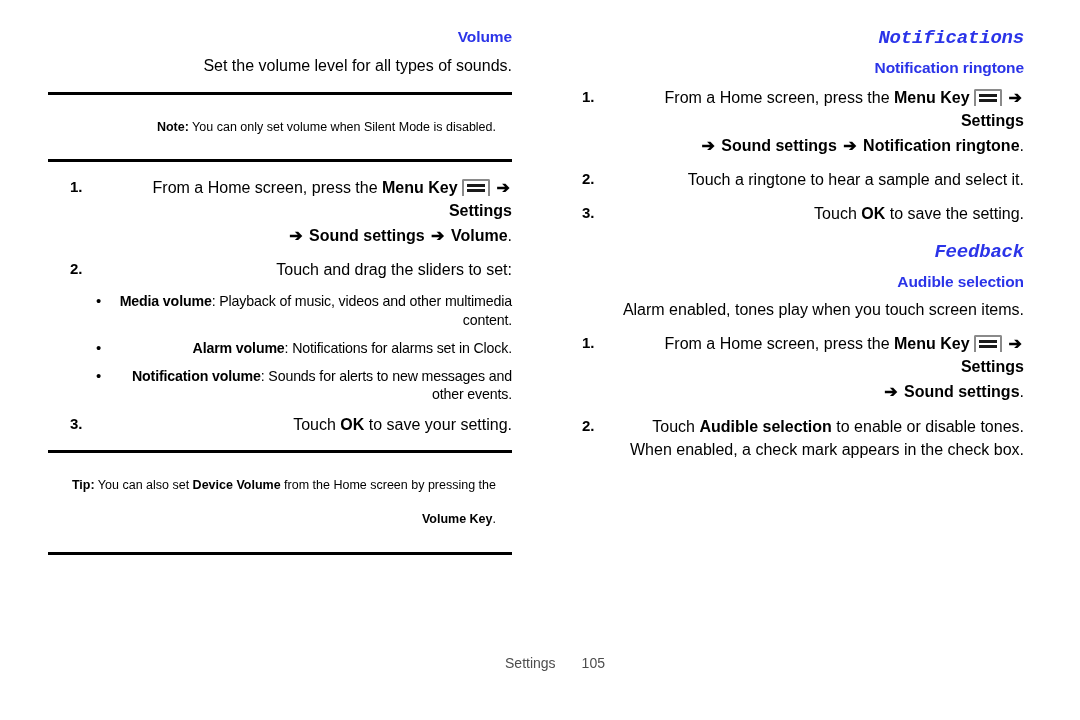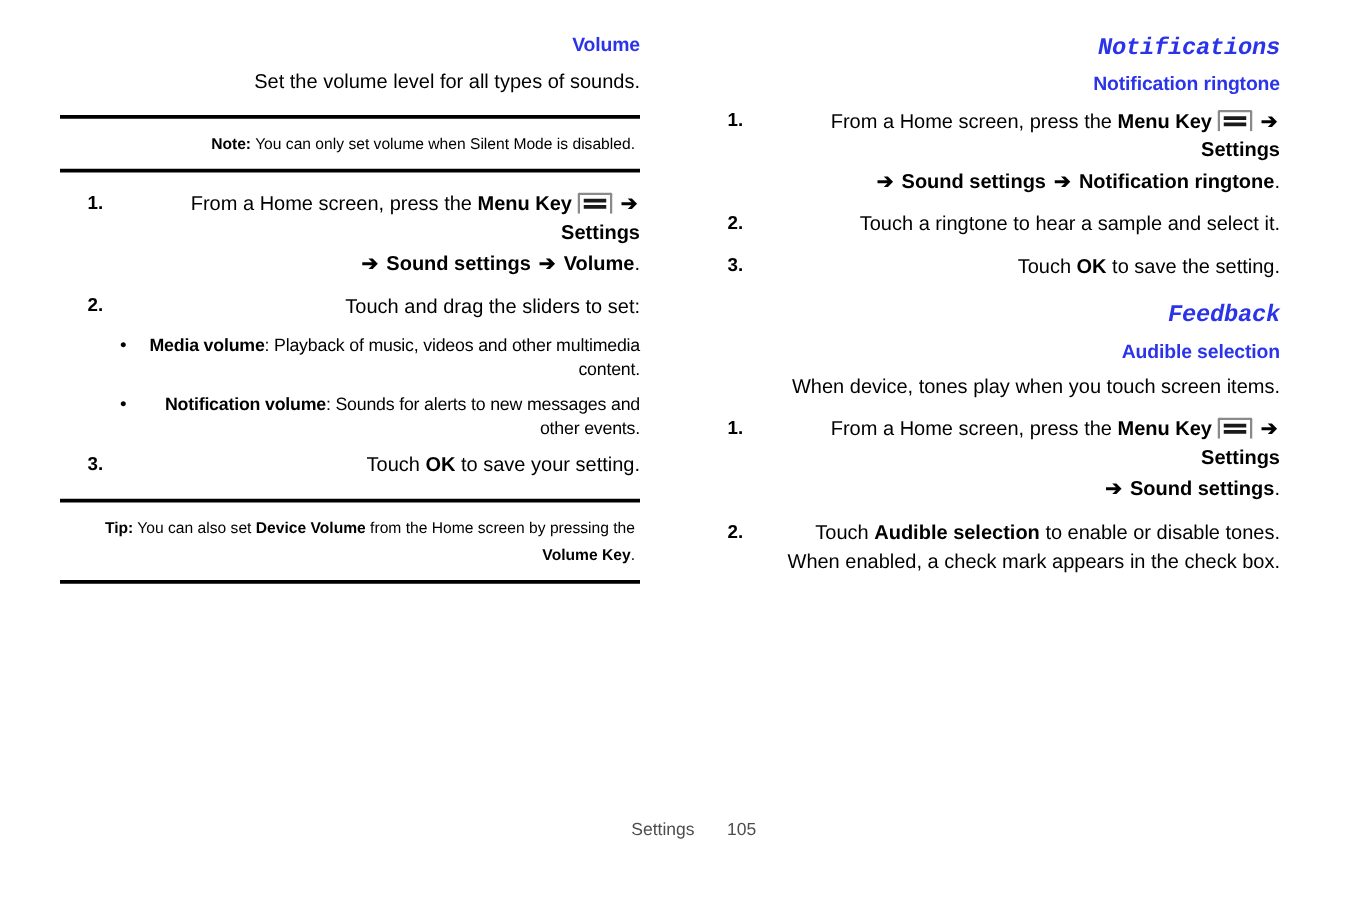--- a/index.html
+++ b/index.html
@@ -59,21 +59,21 @@
   }
 
   
   .callout {
     border-top: 3px solid #000;
     border-bottom: 3px solid #000;
     padding: 7px 0 7px 0;
     margin: 14px 0 14px 0;
   }
   .callout p {
-    margin: 4px;
+    margin: 16px;
     font-size: 12.5px;
     line-height: 1.45;
     padding-left: 4px;
   }
   .callout .cont-indent {
     padding-left: 28px;
   }
 
   
   ol.steps {
@@ -203,20 +203,21 @@
       </li>
 
       <li>
         <span class="num">2.</span><span>Touch and drag the sliders to set:</span>
       </li>
     </ol>
 
     <div class="bullets-wrap">
       <ul class="bullets">
         <li><b>Media volume</b><span>: Playback of music, videos and other multimedia content.</span></li>
+        <li><b>Alarm volume</b><span>: Notifications for alarms set in Clock.</span></li>
         <li><b>Notification volume</b><span>: Sounds for alerts to new messages and other events.</span></li>
       </ul>
     </div>
 
     <ol class="steps">
       <li>
         <span class="num">3.</span><span>Touch </span><b>OK</b><span> to save your setting.</span>
       </li>
     </ol>
 
@@ -248,21 +249,21 @@
 
       <li>
         <span class="num">3.</span><span>Touch </span><b>OK</b><span>  to save the setting.</span>
       </li>
     </ol>
 
     <h1 class="h-section" style="margin-top:16px;">Feedback</h1>
 
     <h2 class="h-sub">Audible selection</h2>
 
-    <p class="para">When device, tones play when you touch screen items.</p>
+    <p class="para">Alarm enabled, tones play when you touch screen items.</p>
 
     <ol class="steps">
       <li>
         <span class="num">1.</span><span>From a Home screen, press the </span><b>Menu Key</b><span class="menukey"><span class="frame"></span><span class="bar bar1"></span><span class="bar bar2"></span></span><b class="arrow">➔</b>
         <b>Settings</b>
         <span class="step-cont"><b class="arrow">➔</b> <b>Sound settings</b><span>.</span></span>
       </li>
 
       <li>
         <span class="num">2.</span><span>Touch </span><b>Audible selection</b><span> to enable or disable tones. When enabled, a check mark appears in the check box.</span>

